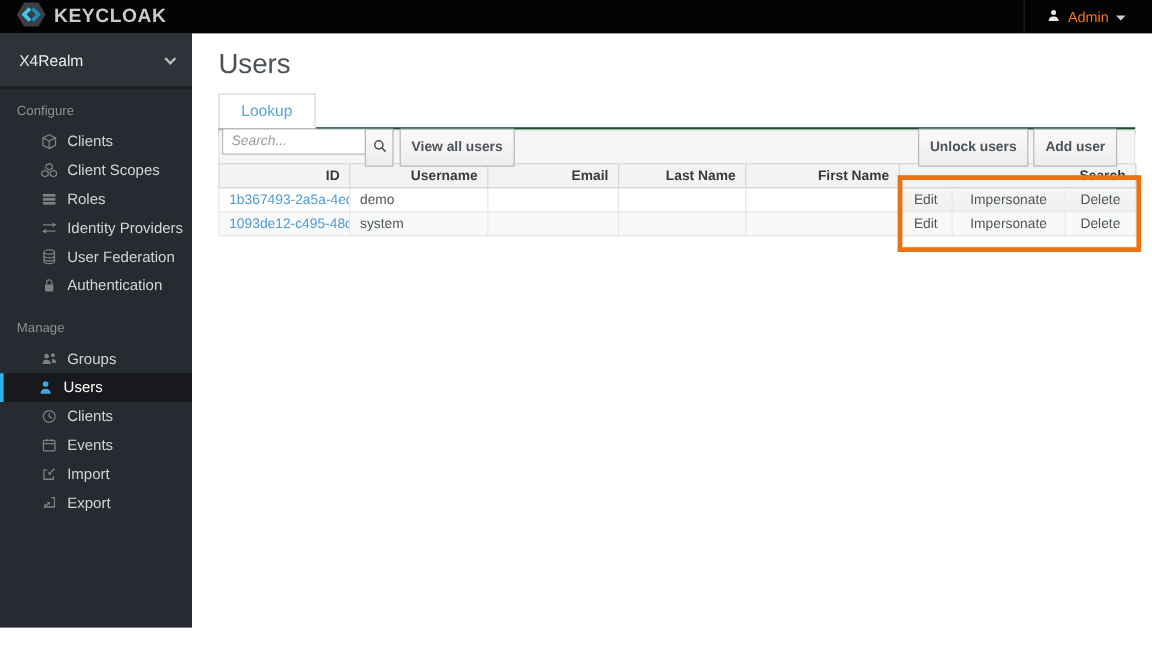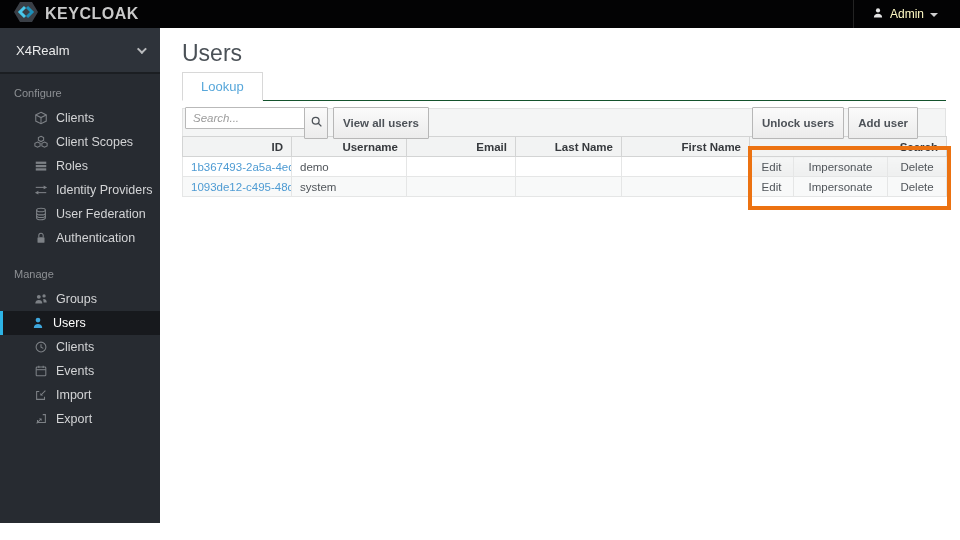--- a/index.html
+++ b/index.html
@@ -5,21 +5,21 @@
   * { margin:0; padding:0; box-sizing:border-box; }
   html,body { width:960px; height:540px; overflow:hidden; background:#fff;
               font-family:"Liberation Sans", sans-serif; }
 
   
   .topbar { height:28px; background:#030304; display:flex; align-items:center; position:relative; }
   .brand { display:flex; align-items:center; gap:6px; padding-left:13px; cursor:pointer; }
   .brand-text { color:#c9c9c9; font-size:16px; font-weight:bold; letter-spacing:.5px; }
   .topbar-right { margin-left:auto; display:flex; align-items:center; height:100%; }
   .topbar-divider { width:1px; height:100%; background:#232323; }
-  .admin-menu { display:flex; align-items:center; gap:6px; padding:0 22px 0 18px; color:#fef9c3;
+  .admin-menu { display:flex; align-items:center; gap:6px; padding:0 22px 0 18px; color:#f97316;
                 font-size:12px; height:100%; cursor:pointer; }
   .caret-down { width:0; height:0; border-left:4px solid transparent; border-right:4px solid transparent;
                 border-top:4px solid #cfcfcf; margin-top:1px; }
 
   
   .shell { display:flex; height:498px; }
   .sidebar { width:160px; height:495px; background:#272b31; flex-shrink:0; display:flex; flex-direction:column; }
   .main { flex:1; position:relative; background:#fff; }
 
   
@@ -35,38 +35,38 @@
   .nav-item .nav-icon { width:15px; height:15px; margin-right:8px; display:flex; align-items:center;
                         justify-content:center; flex-shrink:0; }
   .nav-item svg { stroke:#7d8186; fill:none; stroke-width:1.2; }
   .nav-item svg .fill { fill:#7d8186; stroke:none; }
   .nav-item.active { background:#17191d; border-left-color:#2db3e5; padding-left:27px; color:#ffffff; }
   .nav-item.active svg { stroke:#3fa7dd; }
   .nav-item.active svg .fill { fill:#3fa7dd; }
 
   
   .page-title { position:absolute; left:22px; top:12px; font-size:23px; font-weight:300; color:#4b5157; }
-  .tabs { position:absolute; left:22px; top:44px; width:764px; height:29px; border-bottom:1px solid #14532d;text-decoration:underline; }
+  .tabs { position:absolute; left:22px; top:55px; width:764px; height:29px; border-bottom:6px solid #14532d;text-decoration:underline; }
   .tab { position:absolute; left:0; bottom:-1px; height:29px; line-height:27px; padding:0 18px;
          background:#fff; border:1px solid #d8d8d8; border-bottom:1px solid #fff; color:#57a7da;
          font-size:13px; cursor:pointer; }
 
   .datatable { position:absolute; left:22px; top:80px; width:764px; }
   .table-toolbar { height:28px; background:#f4f5f5; border:1px solid #e2e3e3; border-bottom:none;
                    display:flex; align-items:center; padding:0 2px; }
   .search-group { display:flex; }
   .search-input { width:120px; height:22px; border:1px solid #b9b9b9; padding:2px 7px; font-size:11.5px;
                   color:#363636; font-family:"Liberation Sans", sans-serif; border-radius:1px; }
   .search-input::placeholder { font-style:italic; color:#9b9b9b; }
   .btn { height:32px; background:linear-gradient(to bottom,#fbfbfb,#ececec); border:1px solid #b7b7b7;
          border-radius:1px; color:#4d5258; font-size:11.5px; font-weight:bold; padding:0 9px;
          cursor:pointer; font-family:"Liberation Sans", sans-serif; }
   .search-btn { width:24px; margin-left:-1px; padding:0; display:flex; align-items:center; justify-content:center; }
   .view-all { margin-left:5px; }
-  .toolbar-right { margin-left:auto; display:flex; gap:4px; margin-right:25px; }
+  .toolbar-right { margin-left:auto; display:flex; gap:4px; margin-right:12px; }
 
   table.users { width:764px; border-collapse:collapse; table-layout:fixed; background:#fff; }
   table.users th { background:#f2f3f3; border:1px solid #d3d4d4; font-size:11.5px; font-weight:bold;
                    color:#36393d; text-align:right; padding:2px 8px; height:20px; }
   table.users td { border:1px solid #e5e6e6; font-size:11.5px; color:#50555a; padding:2px 8px; height:20px;
                    overflow:hidden; white-space:nowrap; }
   tr.row-even td { background:#f8f9f9; }
   td.id-cell a { color:#4e9bd3; text-decoration:none; cursor:pointer; }
   td.action-cell { background:linear-gradient(to bottom,#f5f6f6,#eeefef); border:1px solid #d6d7d7;
                    text-align:center; cursor:pointer; color:#4d5258; }

